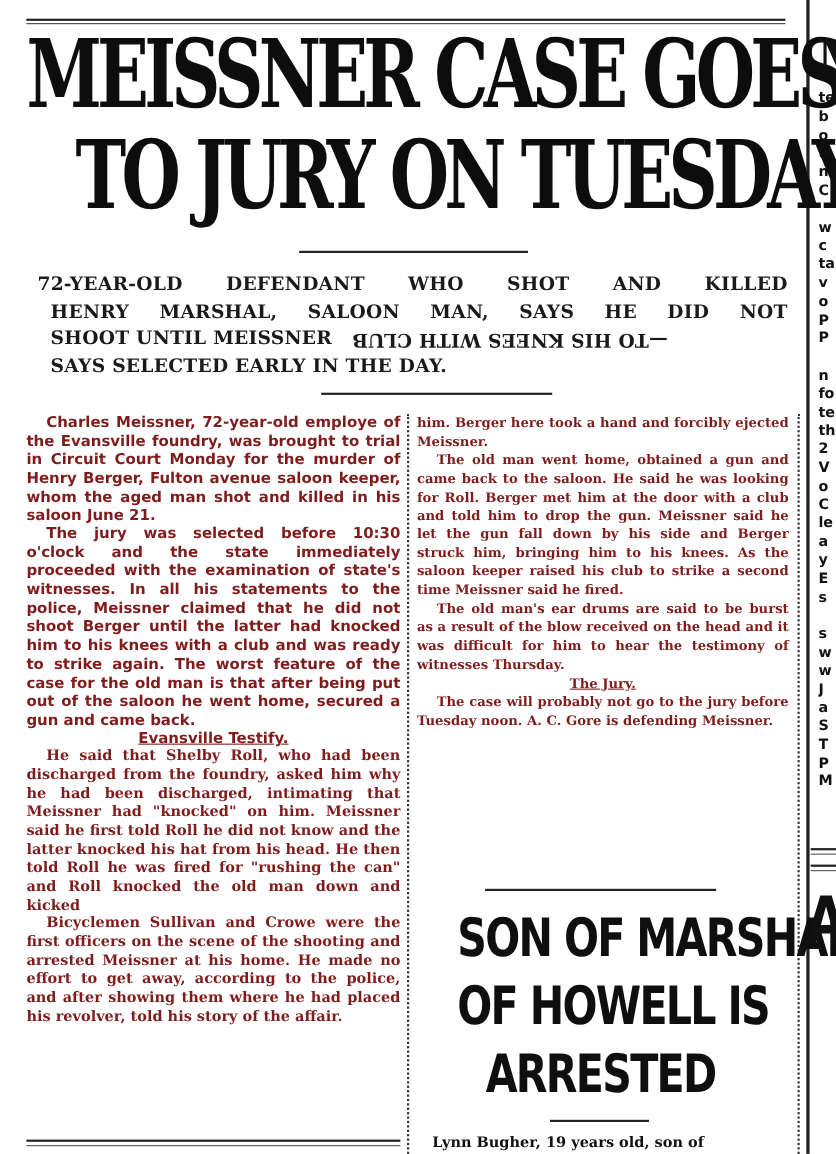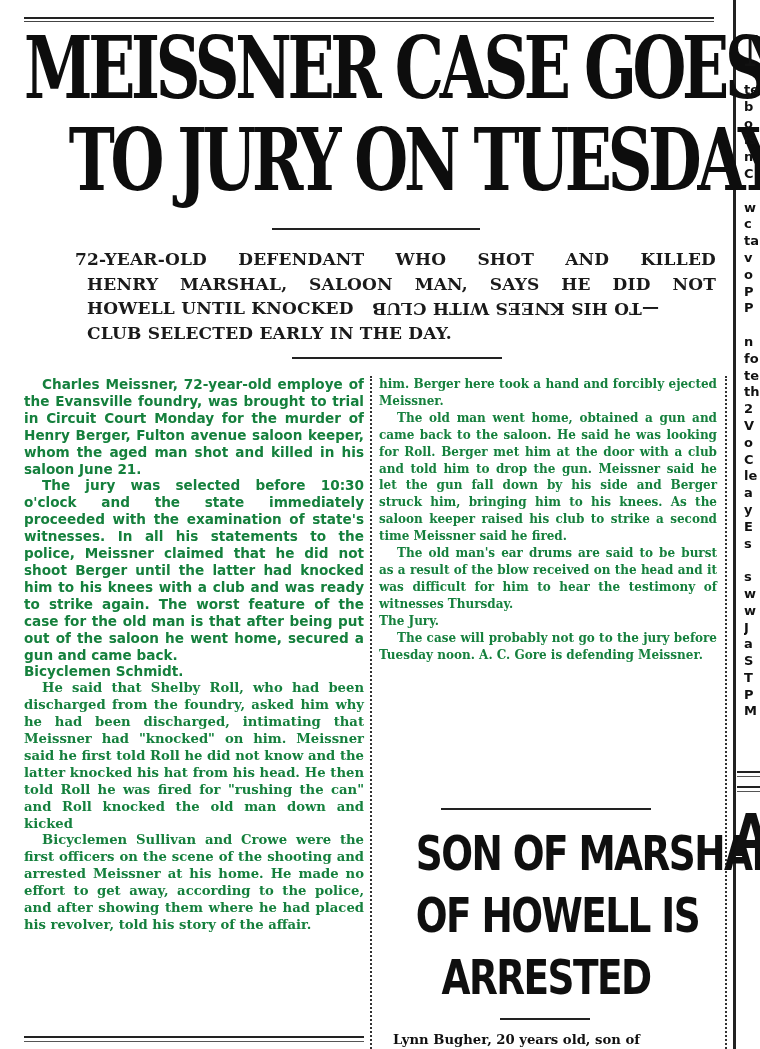--- a/index.html
+++ b/index.html
@@ -20,32 +20,32 @@
   }
   .head1 .l1 { display:block; width:960px; }
   .head1 .l2 { display:block; padding-left:62px; width:900px; }
   .short-rule { position:absolute; height:0; border-top:2px solid #222; }
   .deck {
     position:absolute; left:34px; top:247px; width:682px;
     font-family:"DejaVu Serif", serif; font-weight:bold;
     font-size:17px; line-height:24.5px; color:#1a1a1a;
     letter-spacing:0.2px;
   }
-  .deck .dl { display:block; white-space:nowrap;margin-left:41px; }
+  .deck .dl { display:block; white-space:nowrap; }
   .deck .dl.j { text-align:justify; text-align-last:justify; }
   .deck .ind { padding-left:12px; }
   .deck .flip { display:inline-block; transform:rotate(180deg); }
   .col {
-    position:absolute; font-weight:bold; color:#15803d;
+    position:absolute; font-weight:bold; color:#7f1d1d;
     font-size:14.4px; line-height:16.9px; text-align:justify;
   }
   .col.left { left:24px; top:376px; width:340px; font-family:"DejaVu Sans", sans-serif; font-size:13.6px; }
   .col.right { left:379px; top:376px; width:338px; font-family:"DejaVu Serif", serif; font-size:12px; }
   .col p { margin:0; text-indent:18px; }
-  .col .sub { text-align:left; text-indent:0; }
+  .col .sub { text-align:center; text-indent:0;text-decoration:underline; }
   .col.left .l2 { font-family:"DejaVu Serif", serif; font-size:13.2px; }
   .head2 {
     position:absolute; left:379px; top:822px; width:334px; text-align:center;
     font-family:"DejaVu Sans", sans-serif; font-weight:bold; color:#0f0f0f;
     font-size:48px; line-height:62px; letter-spacing:-2px;
   }
   .head2 span { display:block; transform:scaleX(0.78); white-space:nowrap; }
   .lead2 { position:absolute; left:393px; top:1032px; width:320px; font-family:"DejaVu Serif", serif;
     font-weight:bold; font-size:13.2px; line-height:16px; text-indent:0; white-space:nowrap; }
   .edge { position:absolute; left:744px; width:20px; font-family:"DejaVu Sans", sans-serif; font-weight:bold;
@@ -70,32 +70,32 @@
   <span class="l1">MEISSNER CASE GOES</span>
   <span class="l2">TO JURY ON TUESDAY</span>
 </div>
 
 <div class="short-rule" style="left:272px; top:228px; width:208px;"></div>
 
 <div class="deck">
   <span class="dl j">72-YEAR-OLD DEFENDANT WHO SHOT AND KILLED</span>
   <span class="dl j ind">HENRY MARSHAL, SALOON MAN, SAYS HE DID NOT</span>
   <span class="dl ind">
-    <span>HOWELL UNTIL KNOCKED</span>
+    <span>SHOOT UNTIL MEISSNER</span>
     &nbsp;&nbsp;<span class="flip">—TO HIS KNEES WITH CLUB</span>
   </span>
-  <span class="dl ind">CLUB SELECTED EARLY IN THE DAY.</span>
+  <span class="dl ind">SAYS SELECTED EARLY IN THE DAY.</span>
 </div>
 
 <div class="short-rule" style="left:292px; top:357px; width:210px;"></div>
 
 <div class="col left">
   <p>Charles Meissner, 72-year-old employe of the Evansville foundry, was brought to trial in Circuit Court Monday for the murder of Henry Berger, Fulton avenue saloon keeper, whom the aged man shot and killed in his saloon June 21.</p>
   <p>The jury was selected before 10:30 o'clock and the state immediately proceeded with the examination of state's witnesses. In all his statements to the police, Meissner claimed that he did not shoot Berger until the latter had knocked him to his knees with a club and was ready to strike again. The worst feature of the case for the old man is that after being put out of the saloon he went home, secured a gun and came back.</p>
-  <p class="sub">Bicyclemen Schmidt.</p>
+  <p class="sub">Evansville Testify.</p>
   <p class="l2">He said that Shelby Roll, who had been discharged from the foundry, asked him why he had been discharged, intimating that Meissner had "knocked" on him. Meissner said he first told Roll he did not know and the latter knocked his hat from his head. He then told Roll he was fired for "rushing the can" and Roll knocked the old man down and kicked</p>
   <p class="l2">Bicyclemen Sullivan and Crowe were the first officers on the scene of the shooting and arrested Meissner at his home. He made no effort to get away, according to the police, and after showing them where he had placed his revolver, told his story of the affair.</p>
 </div>
 
 <div class="dbl-rule" style="left:24px; top:1036px; width:340px;"></div>
 
 <div class="col right">
   <p style="text-indent:0">him. Berger here took a hand and forcibly ejected Meissner.</p>
   <p>The old man went home, obtained a gun and came back to the saloon. He said he was looking for Roll. Berger met him at the door with a club and told him to drop the gun. Meissner said he let the gun fall down by his side and Berger struck him, bringing him to his knees. As the saloon keeper raised his club to strike a second time Meissner said he fired.</p>
   <p>The old man's ear drums are said to be burst as a result of the blow received on the head and it was difficult for him to hear the testimony of witnesses Thursday.</p>
@@ -104,21 +104,21 @@
 </div>
 
 <div class="short-rule" style="left:441px; top:808px; width:210px;"></div>
 
 <div class="head2">
   <span>SON OF MARSHAL</span>
   <span>OF HOWELL IS</span>
   <span>ARRESTED</span>
 </div>
 <div class="short-rule" style="left:500px; top:1018px; width:90px;"></div>
-<div class="lead2">Lynn Bugher, 20 years old, son of</div>
+<div class="lead2">Lynn Bugher, 19 years old, son of</div>
 
 <div class="edge-head">M</div>
 <div class="edge" style="top:82px;">
   <span>te</span>
   <span>b</span>
   <span>o</span>
   <span>is</span>
   <span>n</span>
   <span>C</span>
   <span></span>

